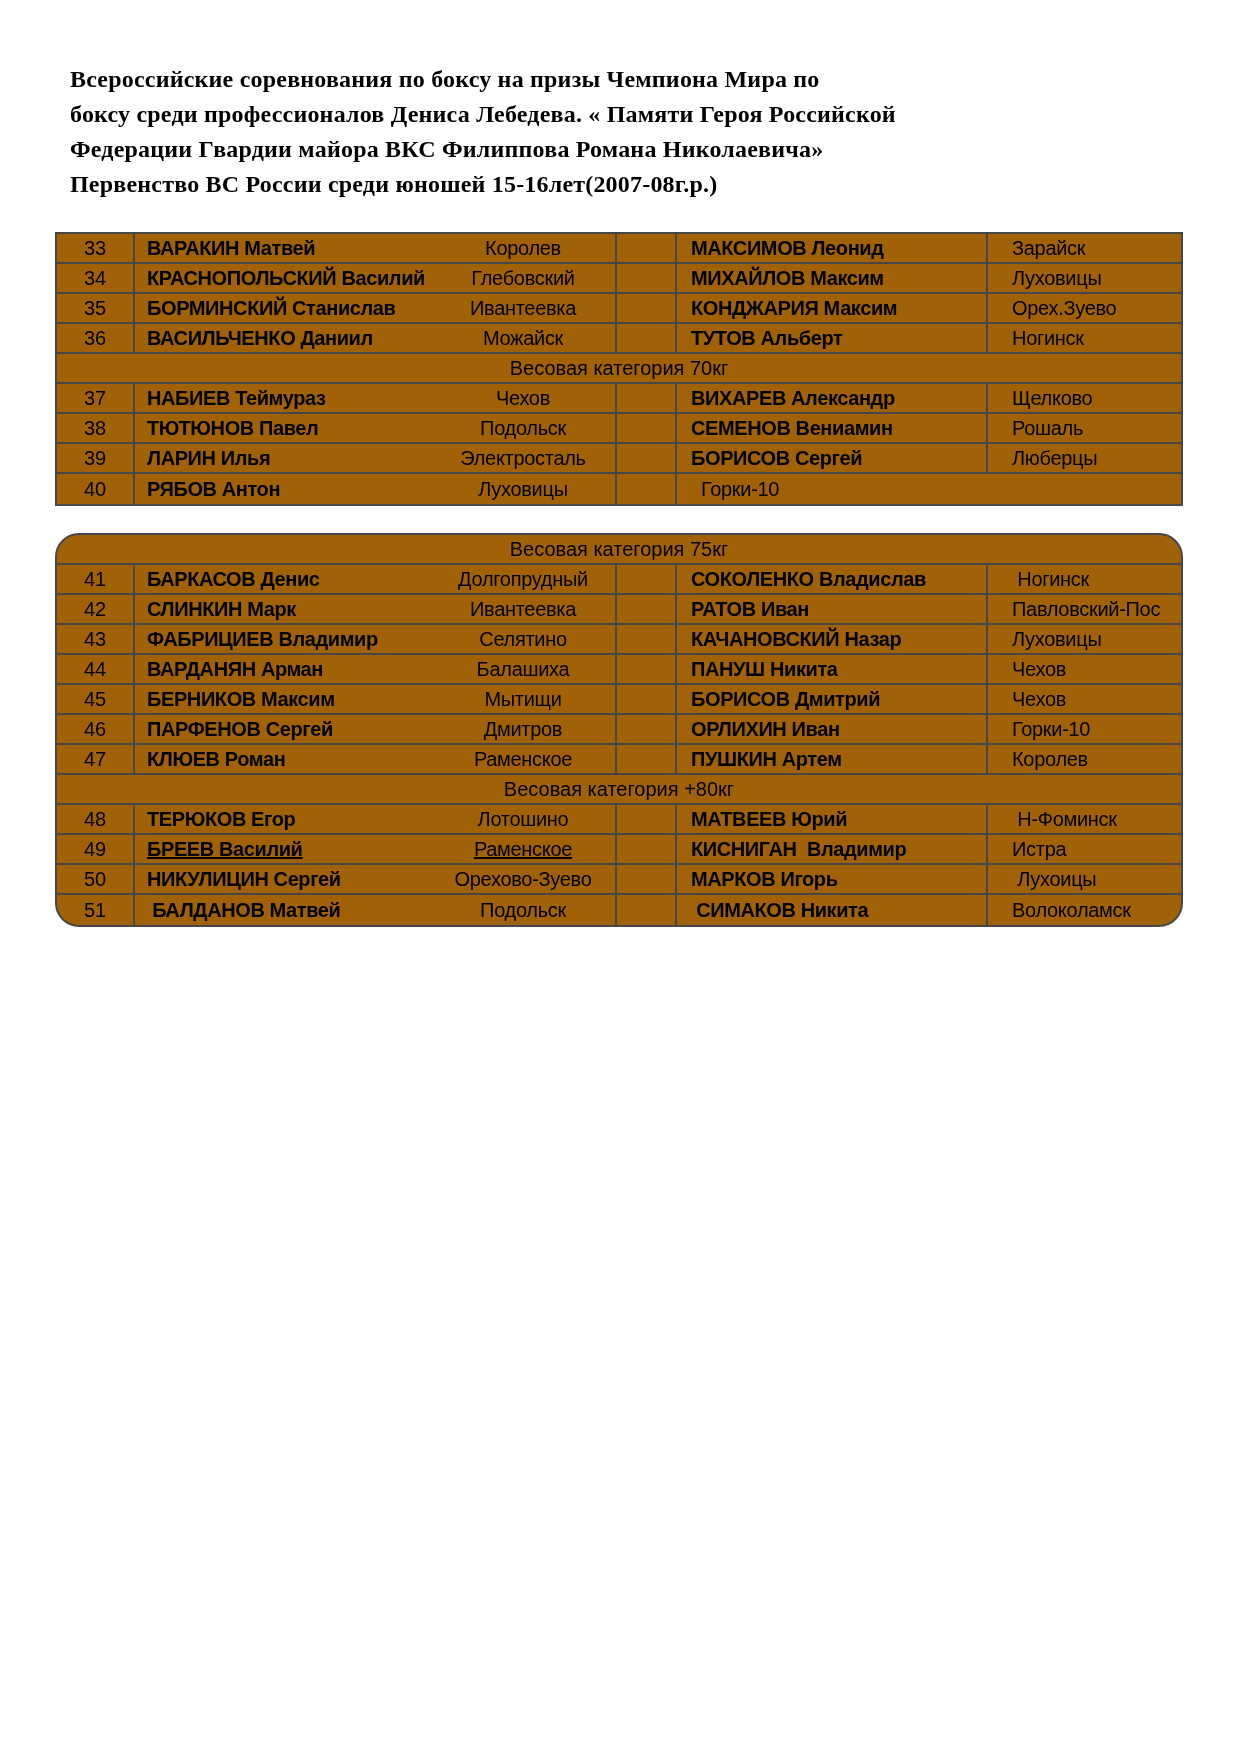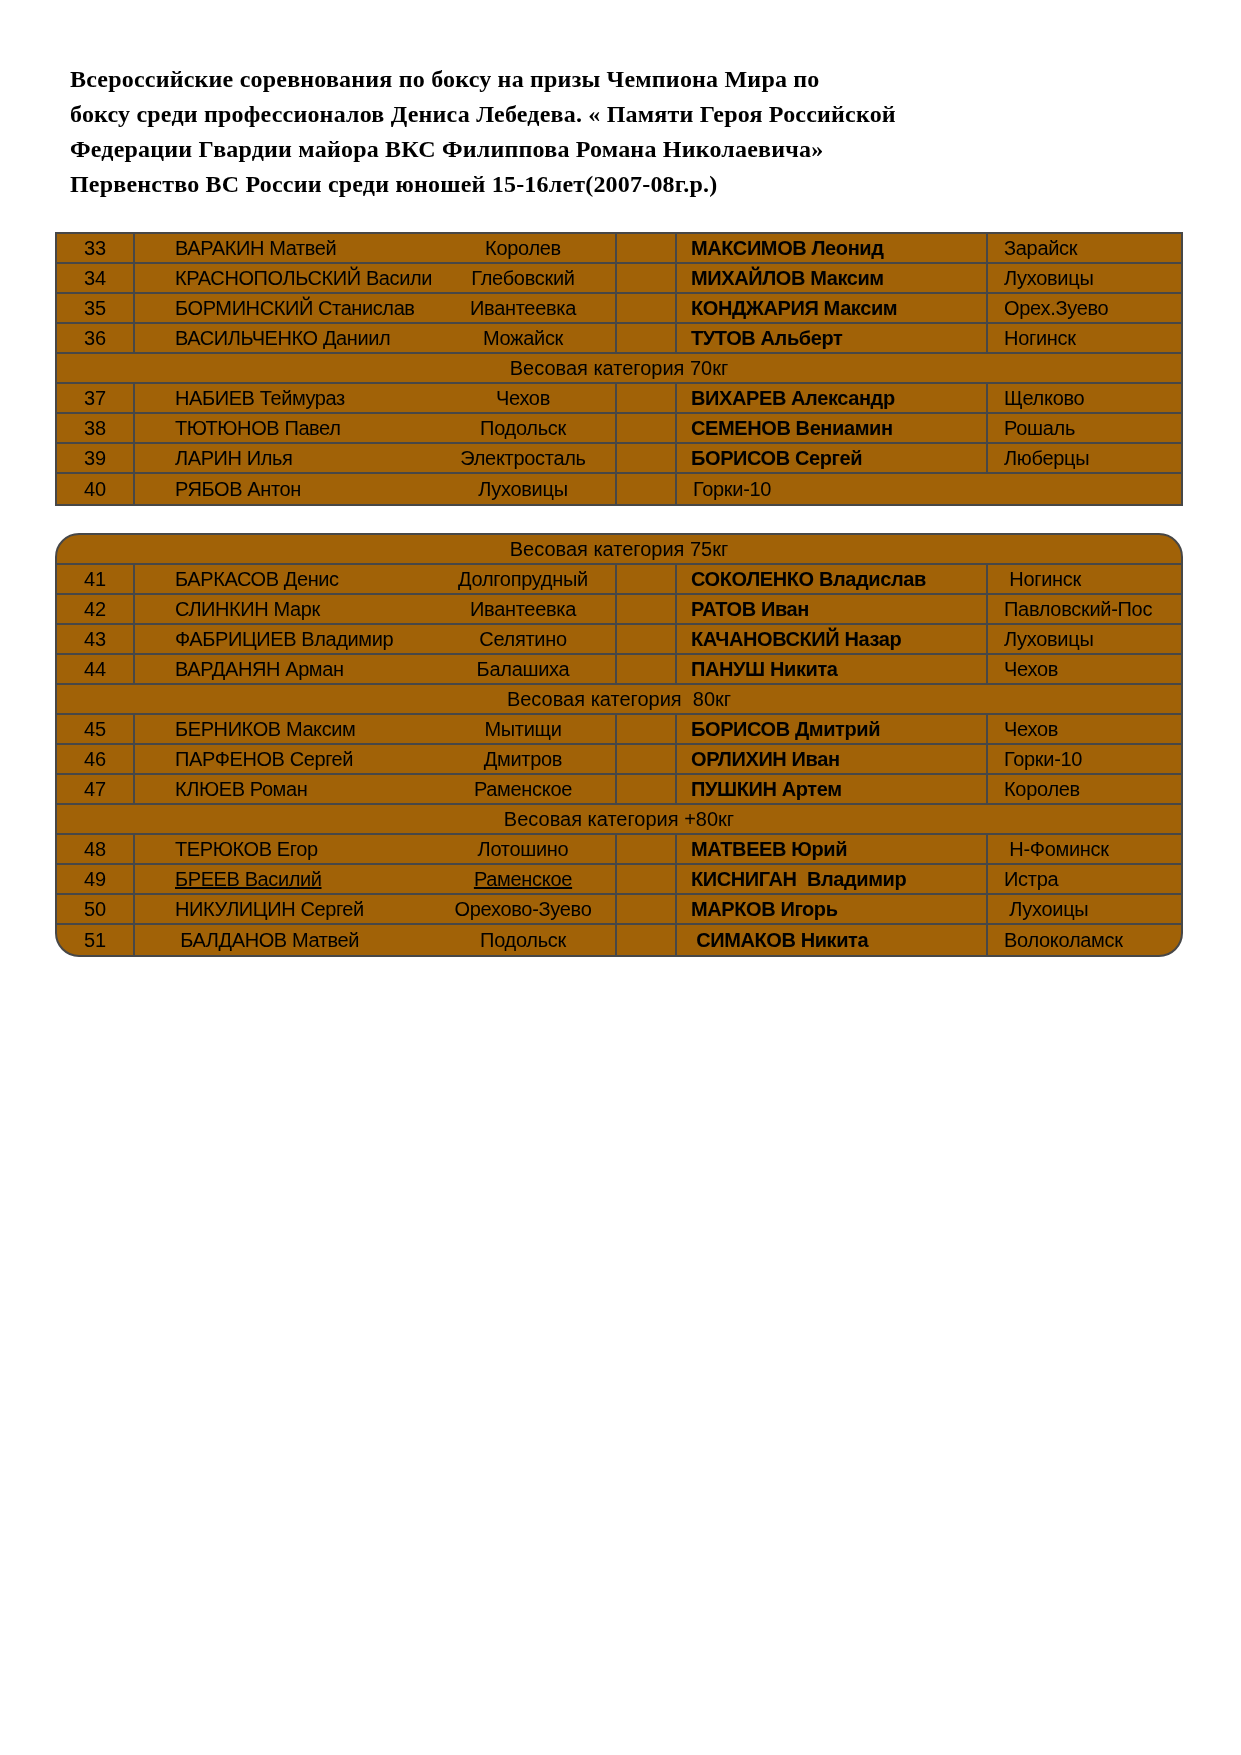--- a/index.html
+++ b/index.html
@@ -40,25 +40,25 @@
   .row:last-child { border-bottom:none; }
   .cell {
     display:flex; align-items:center;
     box-sizing:border-box;
     overflow:hidden;
     white-space:pre;
     font-size:20px;
     line-height:1;
   }
   .c-num   { justify-content:center; border-right:2px solid #474747; }
-  .c-lname { padding-left:40px; font-weight:normal; letter-spacing:-0.4px; }
+  .c-lname { padding-left:12px; font-weight:bold; letter-spacing:-0.4px; }
   .c-lcity { justify-content:center; border-right:2px solid #474747; letter-spacing:-0.3px; }
   .c-gap   { border-right:2px solid #474747; }
   .c-rname { padding-left:14px; font-weight:bold; letter-spacing:-0.4px; border-right:2px solid #474747; }
-  .c-rcity { padding-left:16px; letter-spacing:-0.3px; }
+  .c-rcity { padding-left:24px; letter-spacing:-0.3px; }
   .row.section .cell {
     grid-column:1 / -1;
     justify-content:center;
     font-weight:normal;
     border-right:none;
   }
   .u { text-decoration:underline; }
 </style>
 </head>
 <body>
@@ -170,23 +170,20 @@
         <div class="cell c-rcity">Луховицы</div>
       </div>
       <div class="row entry">
         <div class="cell c-num">44</div>
         <div class="cell c-lname">ВАРДАНЯН Арман</div>
         <div class="cell c-lcity">Балашиха</div>
         <div class="cell c-gap"></div>
         <div class="cell c-rname">ПАНУШ Никита</div>
         <div class="cell c-rcity">Чехов</div>
       </div>
-      <div class="row section">
-        <div class="cell ">Весовая категория  80кг</div>
-      </div>
       <div class="row entry">
         <div class="cell c-num">45</div>
         <div class="cell c-lname">БЕРНИКОВ Максим</div>
         <div class="cell c-lcity">Мытищи</div>
         <div class="cell c-gap"></div>
         <div class="cell c-rname">БОРИСОВ Дмитрий</div>
         <div class="cell c-rcity">Чехов</div>
       </div>
       <div class="row entry">
         <div class="cell c-num">46</div>

